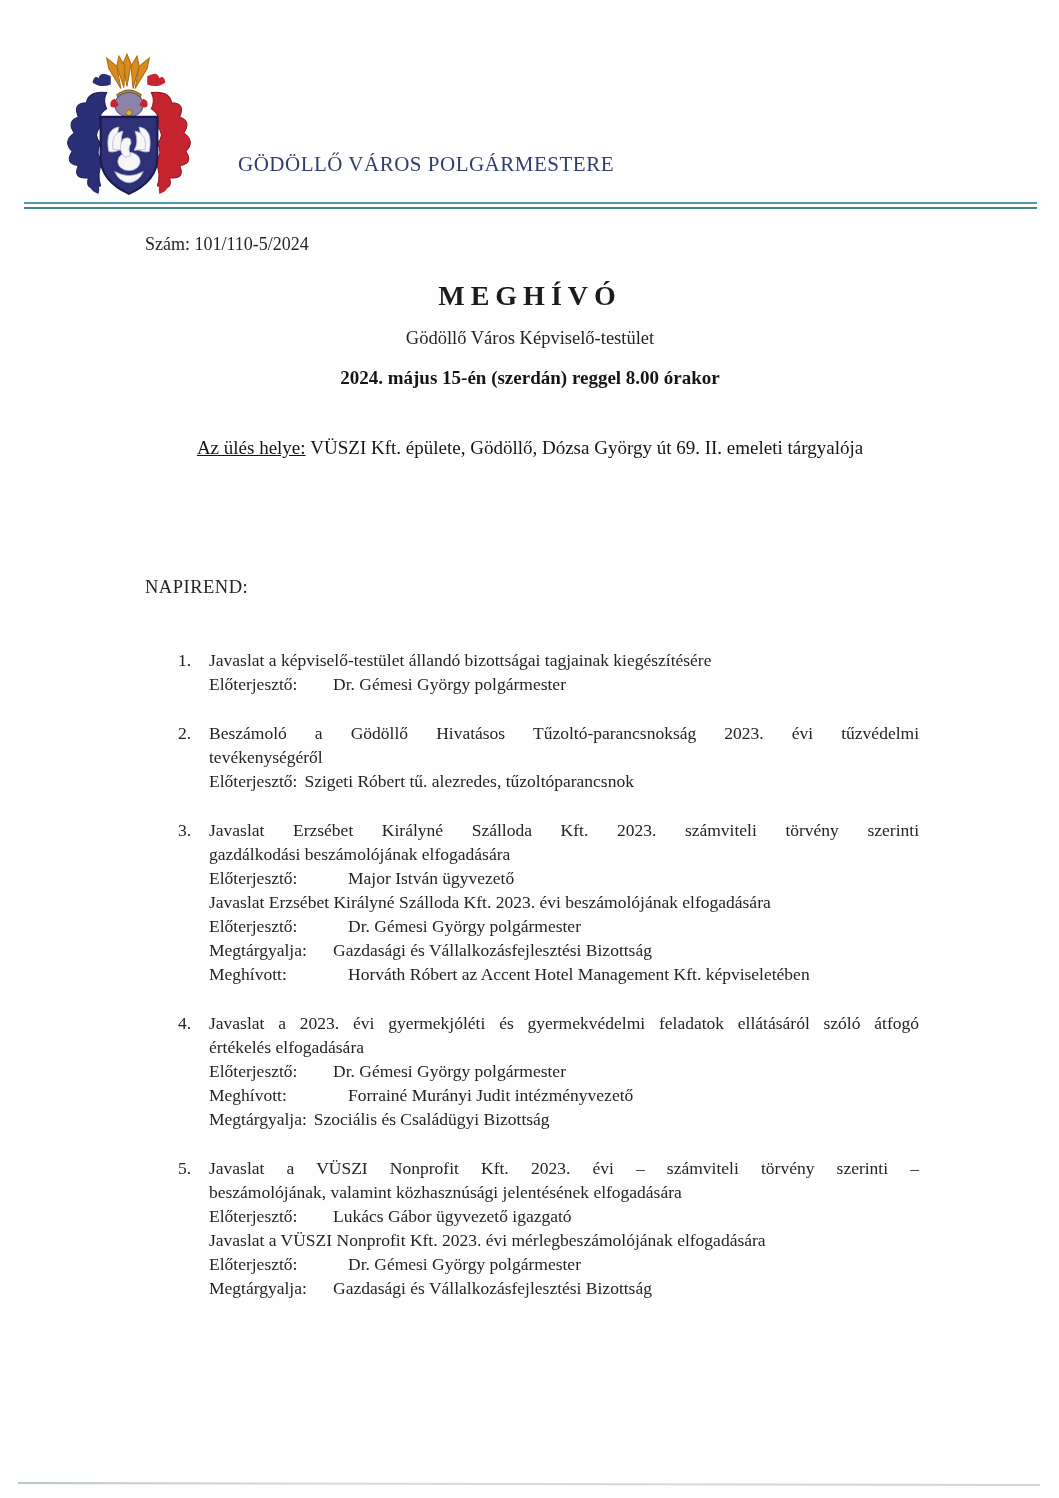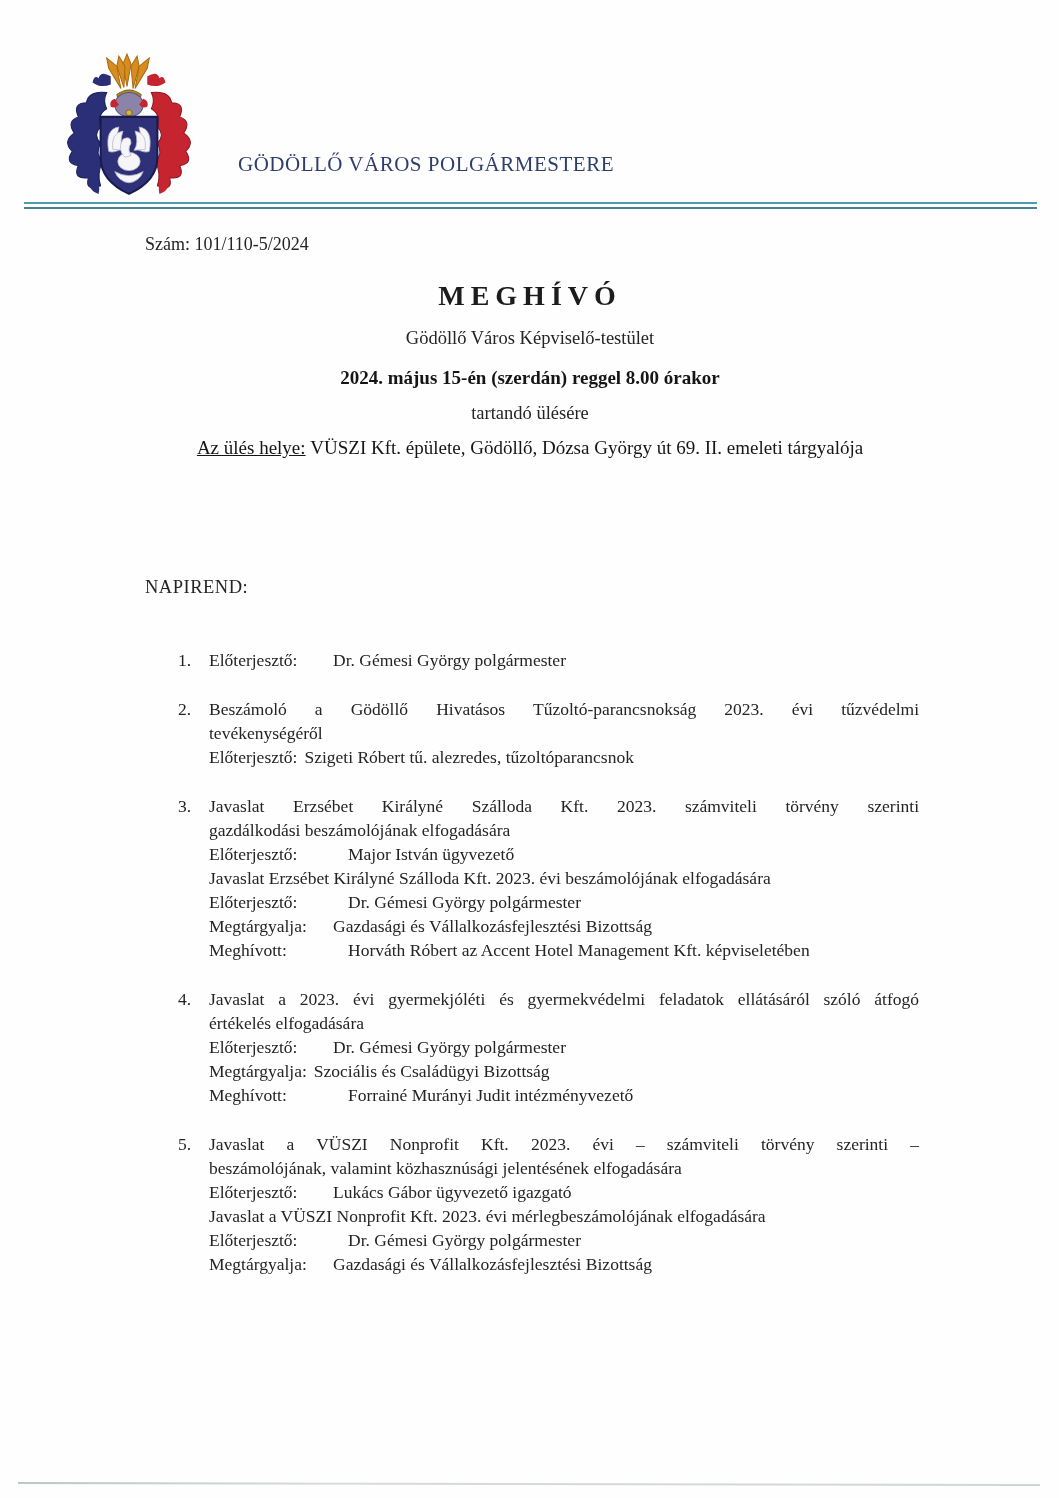--- a/index.html
+++ b/index.html
@@ -99,29 +99,29 @@
     </g>
   </svg>
 
   <div class="hdr-sub">GÖDÖLLŐ VÁROS POLGÁRMESTERE</div>
   <div class="rule"></div>
 
   <div class="doc-number">Szám: 101/110-5/2024</div>
   <div class="cline m-title">MEGHÍVÓ</div>
   <div class="cline m-body-name">Gödöllő Város Képviselő-testület</div>
   <div class="cline m-date">2024. május 15-én (szerdán) reggel 8.00 órakor</div>
-  <div class="cline m-session">tartandó ülésére</div>
   <div class="cline m-loc"><span class="loc-label">Az ülés helye:</span><span>&nbsp;<span>VÜSZI Kft. épülete, Gödöllő, Dózsa György út 69. II. emeleti tárgyalója</span></span></div>
 
   <div class="napirend">NAPIREND:</div>
 
   <div class="agenda">
       <div class="item">
         <div class="num">1.</div>
         <div class="ibody">
+          <div class="line">Javaslat a képviselő-testület állandó bizottságai tagjainak kiegészítésére</div>
           <div class="line kv"><span class="labbox md"><span class="lab">Előterjesztő:</span></span><span class="val">Dr. Gémesi György polgármester</span></div>
         </div>
       </div>
       <div class="item">
         <div class="num">2.</div>
         <div class="ibody">
           <div class="line just">Beszámoló a Gödöllő Hivatásos Tűzoltó-parancsnokság 2023. évi tűzvédelmi</div>
           <div class="line">tevékenységéről</div>
           <div class="line kv"><span class="labbox sm"><span class="lab">Előterjesztő:</span></span><span class="val">Szigeti Róbert tű. alezredes, tűzoltóparancsnok</span></div>
         </div>
@@ -137,22 +137,22 @@
           <div class="line kv"><span class="labbox md"><span class="lab">Megtárgyalja:</span></span><span class="val">Gazdasági és Vállalkozásfejlesztési Bizottság</span></div>
           <div class="line kv"><span class="labbox lg"><span class="lab">Meghívott:</span></span><span class="val">Horváth Róbert az Accent Hotel Management Kft. képviseletében</span></div>
         </div>
       </div>
       <div class="item">
         <div class="num">4.</div>
         <div class="ibody">
           <div class="line just">Javaslat a 2023. évi gyermekjóléti és gyermekvédelmi feladatok ellátásáról szóló átfogó</div>
           <div class="line">értékelés elfogadására</div>
           <div class="line kv"><span class="labbox md"><span class="lab">Előterjesztő:</span></span><span class="val">Dr. Gémesi György polgármester</span></div>
+          <div class="line kv"><span class="labbox lg"><span class="lab">Meghívott:</span></span><span class="val">Forrainé Murányi Judit intézményvezető</span></div>
           <div class="line kv"><span class="labbox sm"><span class="lab">Megtárgyalja:</span></span><span class="val">Szociális és Családügyi Bizottság</span></div>
-          <div class="line kv"><span class="labbox lg"><span class="lab">Meghívott:</span></span><span class="val">Forrainé Murányi Judit intézményvezető</span></div>
         </div>
       </div>
       <div class="item">
         <div class="num">5.</div>
         <div class="ibody">
           <div class="line just">Javaslat a VÜSZI Nonprofit Kft. 2023. évi – számviteli törvény szerinti –</div>
           <div class="line">beszámolójának, valamint közhasznúsági jelentésének elfogadására</div>
           <div class="line kv"><span class="labbox md"><span class="lab">Előterjesztő:</span></span><span class="val">Lukács Gábor ügyvezető igazgató</span></div>
           <div class="line">Javaslat a VÜSZI Nonprofit Kft. 2023. évi mérlegbeszámolójának elfogadására</div>
           <div class="line kv"><span class="labbox lg"><span class="lab">Előterjesztő:</span></span><span class="val">Dr. Gémesi György polgármester</span></div>

